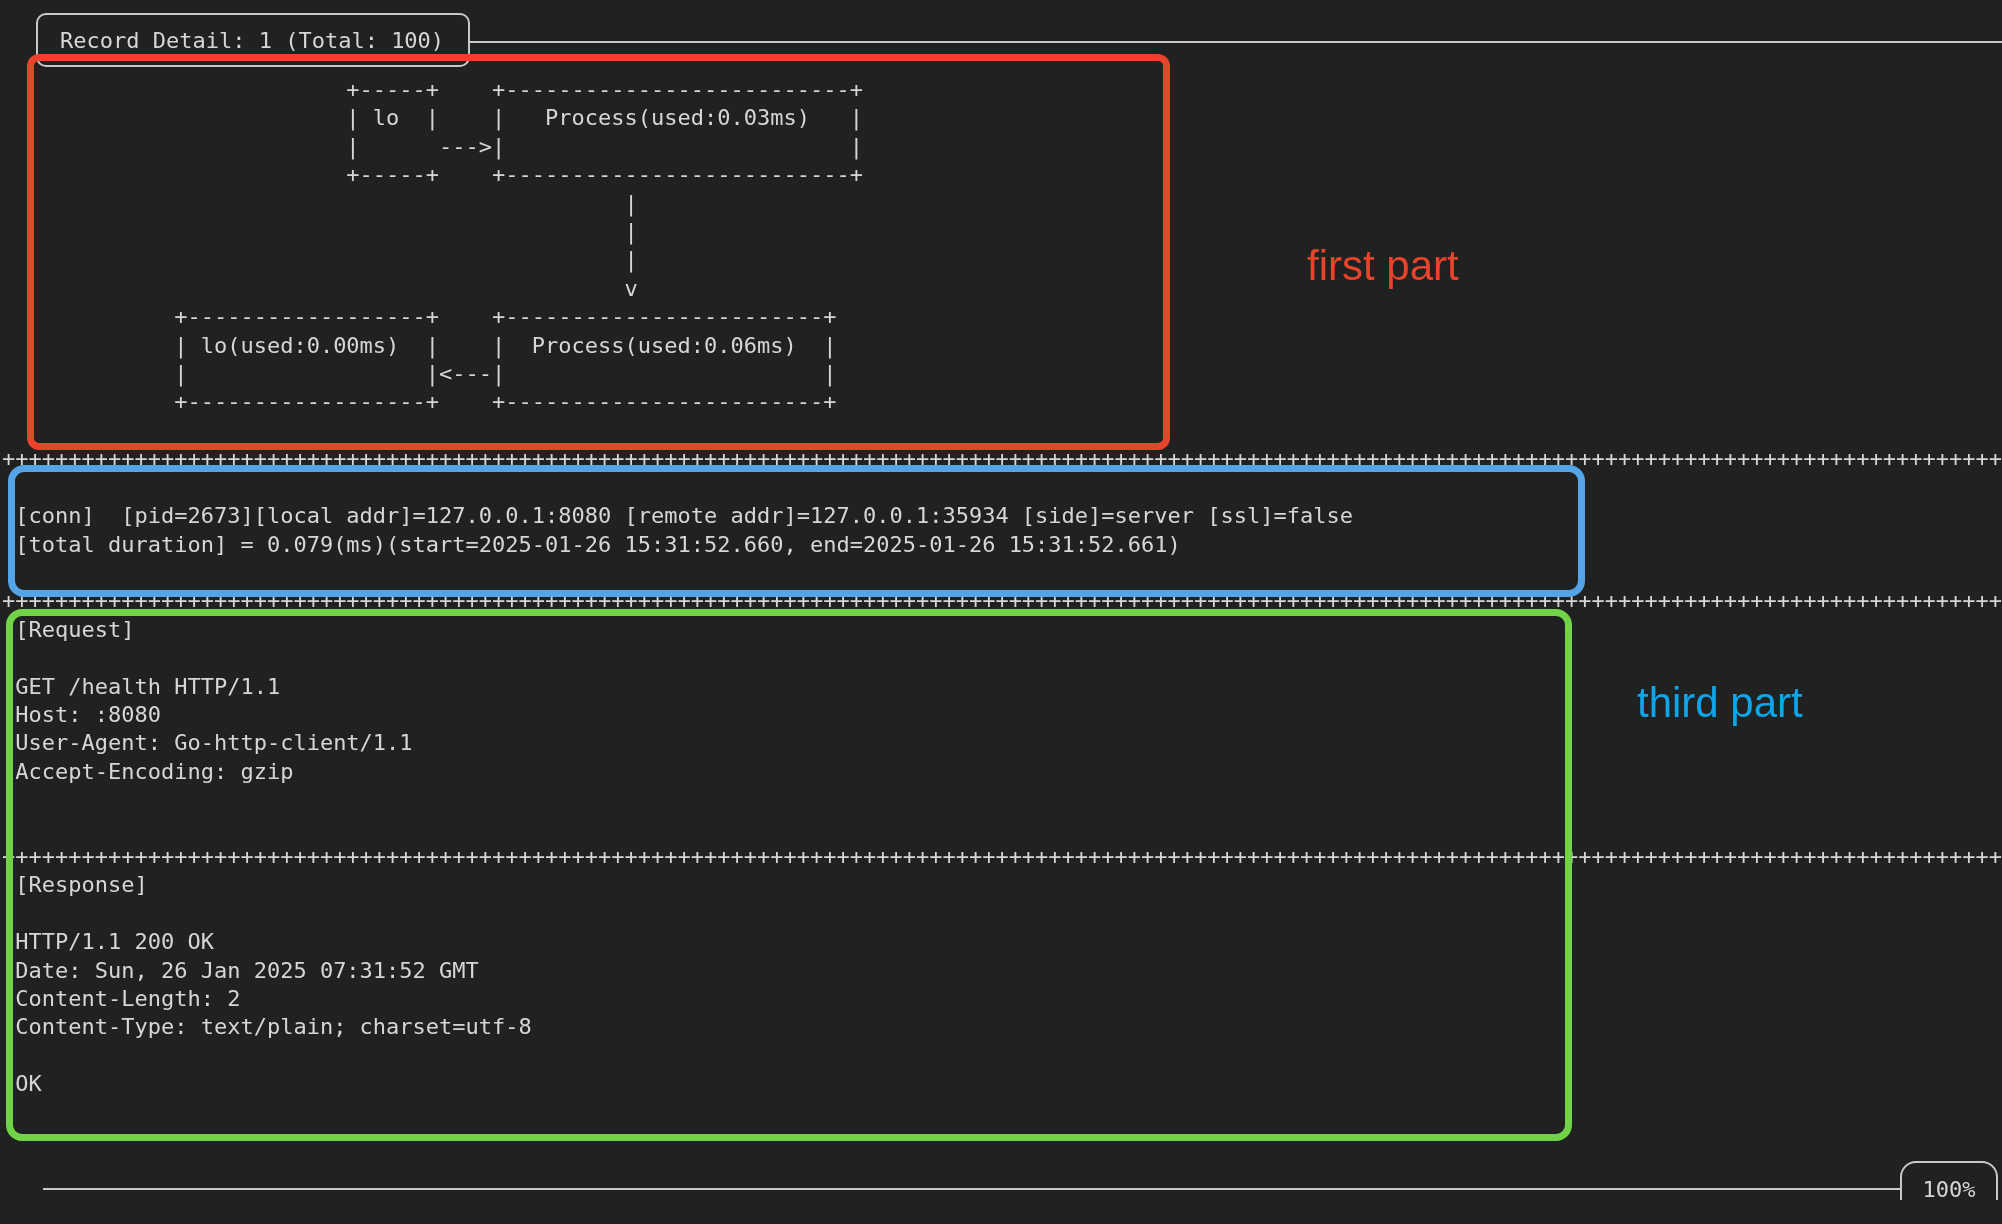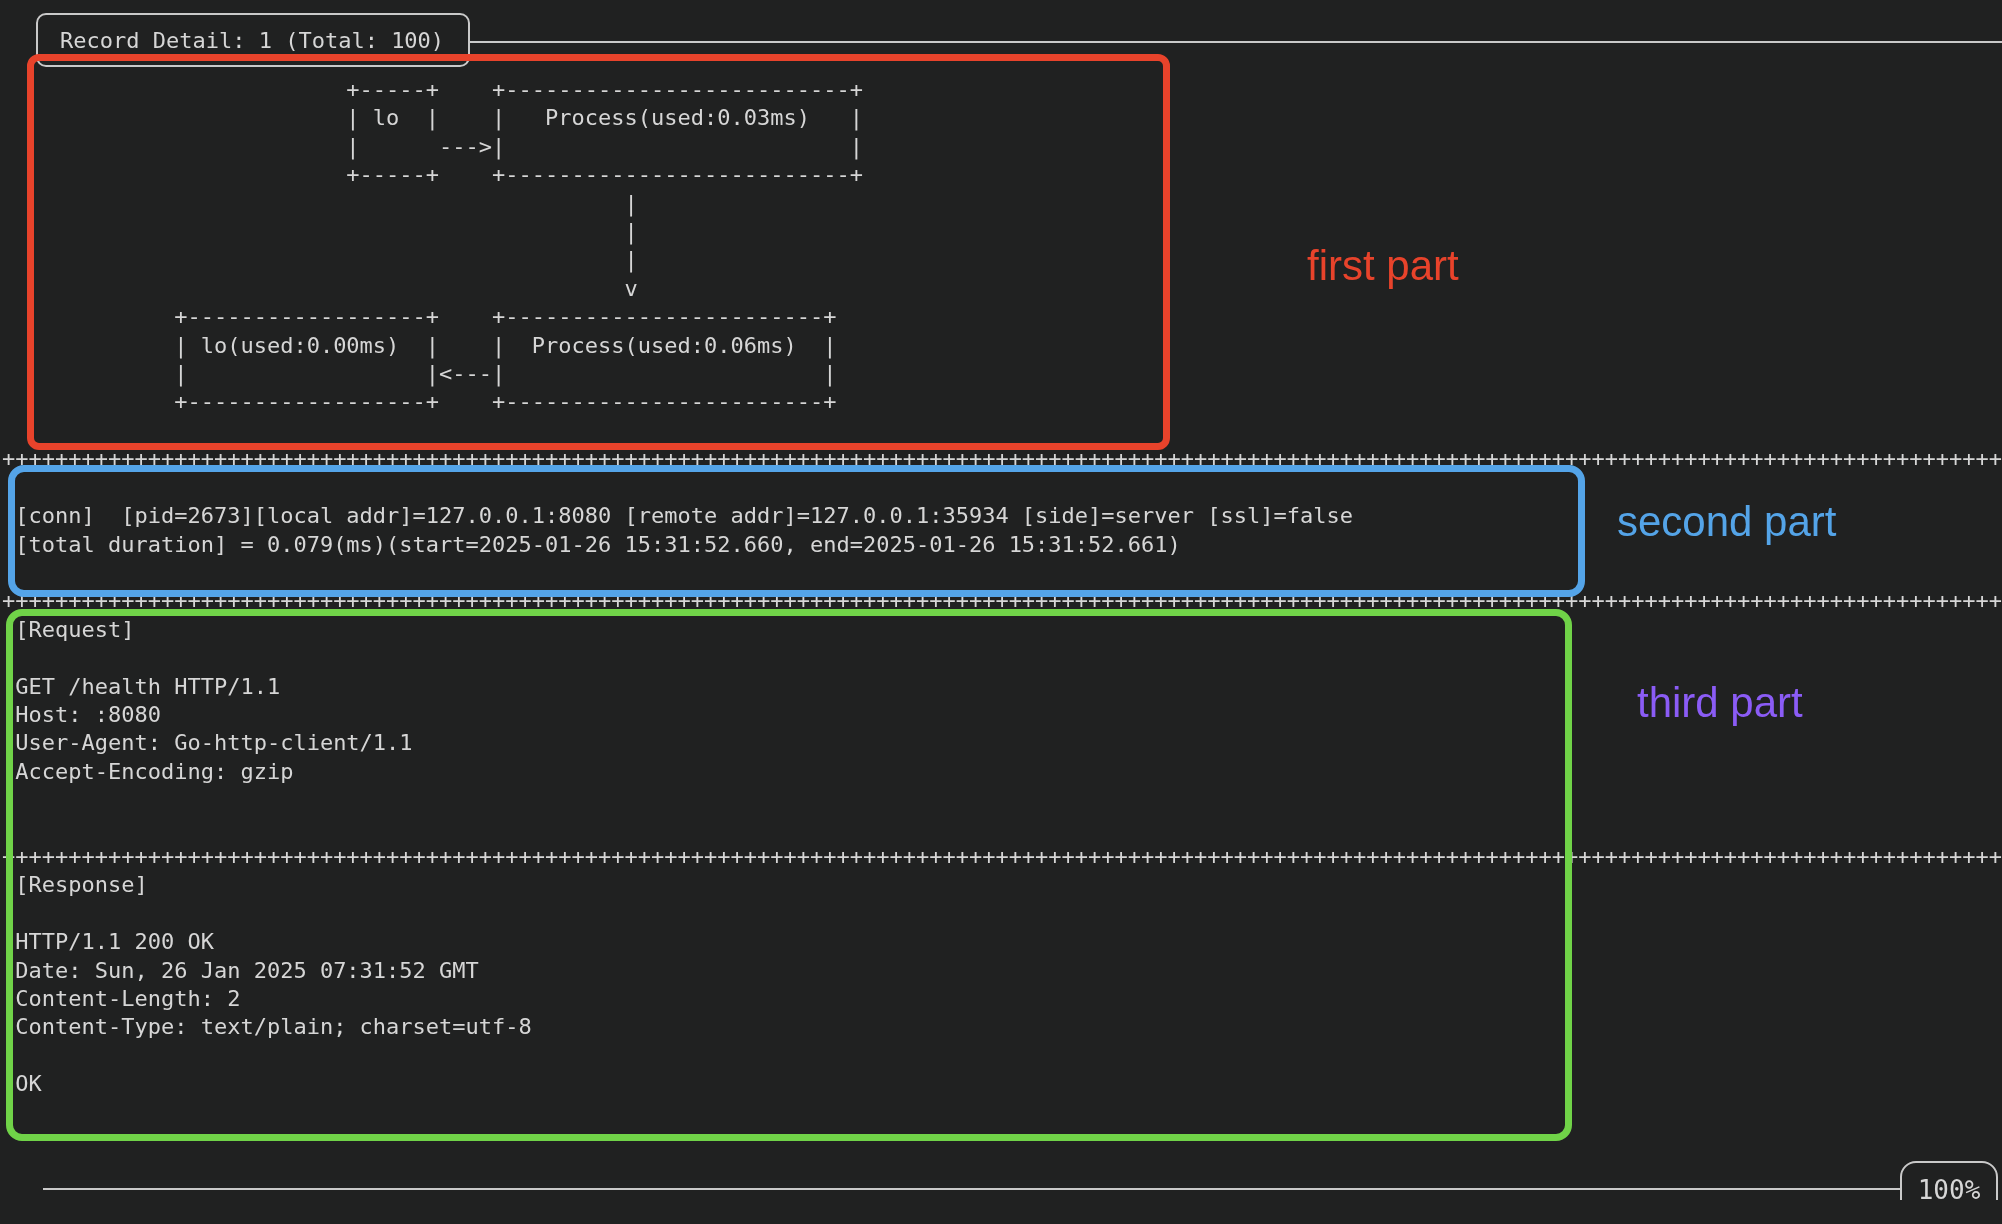--- a/index.html
+++ b/index.html
@@ -9,21 +9,21 @@
   
   .title-tab{position:absolute;left:36px;top:13px;width:434px;height:54px;
              box-sizing:border-box;border:2px solid #c9c9c9;border-radius:10px;
              display:flex;align-items:center;padding-left:22px;
              font-size:22px;color:#d6d6d6;background:#202121;z-index:2;}
   .top-border{position:absolute;left:468px;top:41px;width:1534px;height:2px;background:#c9c9c9;}
   .bottom-border{position:absolute;left:43px;top:1188px;width:1857px;height:2px;background:#c9c9c9;}
   .pct-box{position:absolute;left:1900px;top:1161px;width:98px;height:57px;
            box-sizing:border-box;border:2.5px solid #c9c9c9;border-radius:16px;
            display:flex;align-items:center;justify-content:center;
-           font-size:26px;color:#d6d6d6;background:#202121;z-index:2;}
+           font-size:22px;color:#d6d6d6;background:#202121;z-index:2;}
 
   
   .term{position:absolute;left:2px;top:76px;margin:0;
         font-family:"DejaVu Sans Mono",monospace;font-size:22px;line-height:28.4px;
         color:#d6d6d6;white-space:pre;z-index:1;}
 
   
   .ann{position:absolute;box-sizing:border-box;border-style:solid;border-width:7px;
        background:transparent;z-index:3;}
   .ann-first{left:27px;top:54px;width:1143px;height:396px;border-radius:12px;}
@@ -86,16 +86,15 @@
   <div class="bottom-border"></div>
   <div class="pct-box">
     <span>100%</span>
   </div>
 
   <div class="ann ann-first" style="border-color: rgb(232, 67, 43);"></div>
   <div class="ann ann-second" style="border-color: rgb(84, 164, 232);"></div>
   <div class="ann ann-third" style="border-color: rgb(112, 211, 72);"></div>
 
   <div class="ann-label lbl-first" style="color: rgb(232, 67, 43);">first part</div>
-  <div class="ann-label lbl-second" style="color: rgb(84, 164, 232);">second part</div>
-  <div class="ann-label lbl-third" style="color: #8b5cf6;">third part</div>
+  <div class="ann-label lbl-third" style="color: #0ea5e9;">third part</div>
 
 </div>
 
 </body></html>

